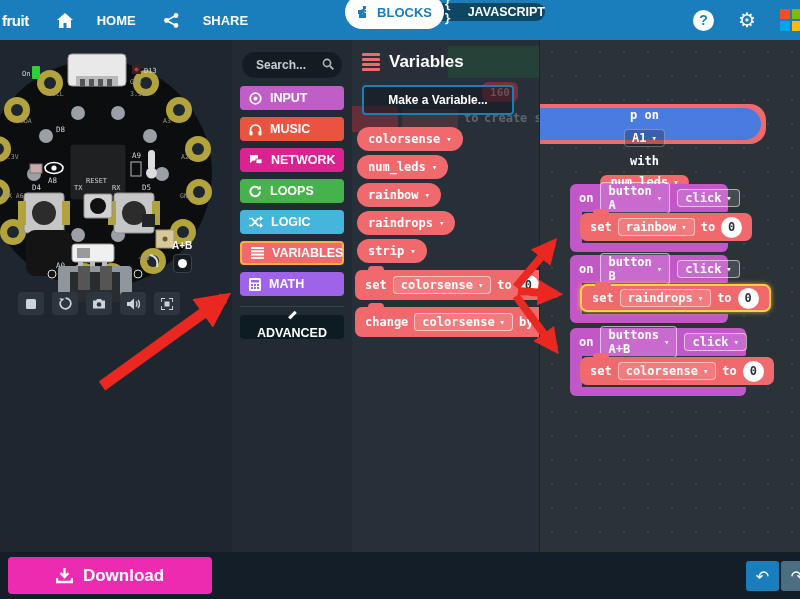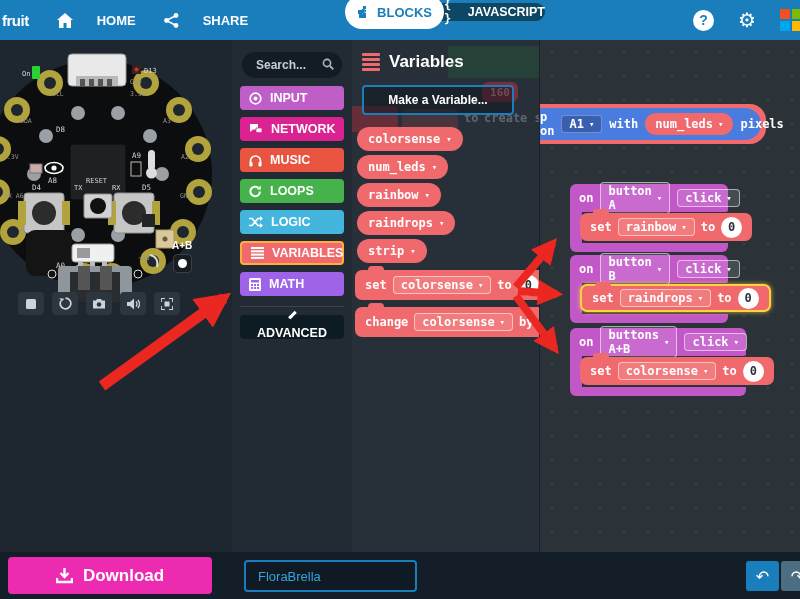--- a/index.html
+++ b/index.html
@@ -85,21 +85,21 @@
   .dd { display:inline-flex; align-items:center; gap:5px; border:1.5px solid rgba(255,255,255,.55);
         background:rgba(255,255,255,.12); border-radius:4px; padding:1px 7px; cursor:pointer; }
   .oval { min-width:21px; height:21px; border-radius:11px; background:#fff; color:#2b3339;
           display:inline-flex; align-items:center; justify-content:center; font-size:12px; padding:0 4px; cursor:pointer;}
 
   
   .strip-red { position:absolute; left:-8px; top:64px; width:234px; height:40px; background:#f0696c;
                border-radius:0 16px 16px 0; }
   .strip-blue { position:absolute; left:-4px; top:68px; width:225px; height:32px; background:#4a7ce0;
                border-radius:0 16px 16px 0; color:#fff; display:flex; align-items:center; gap:7px;
-               padding:0 12px 0 4px; font-family:"DejaVu Sans Mono",monospace; font-size:12px; font-weight:bold; cursor:grab;}
+               padding:0 12px 0 4px; font-family:"DejaVu Sans Mono",monospace; font-size:12px; font-weight:bold; cursor:grab;flex-direction:column;}
   .dd-blue { display:inline-flex; align-items:center; gap:5px; background:rgba(0,0,0,.22);
              border:1.5px solid rgba(255,255,255,.3); border-radius:4px; padding:1px 7px; cursor:pointer; }
   .pill-in { height:22px; background:#f0696c; border-radius:11px; display:inline-flex; align-items:center;
              gap:5px; padding:0 10px; cursor:grab; }
 
   .ev { position:absolute; cursor:grab; }
   .ev-head { height:28px; background:#c257c8; border-radius:6px 6px 2px 0; color:#fff; display:flex;
              align-items:center; gap:7px; padding:0 9px; font-family:"DejaVu Sans Mono",monospace;
              font-size:12px; font-weight:bold; }
   .ev-body { position:relative; height:31px; }
@@ -374,34 +374,34 @@
         </svg>
     </div>
 
     <div class="cat" style="background:#bf5ec7">
       <svg width="13" height="13" viewBox="0 0 13 13">
           <circle cx="6.5" cy="6.5" r="5.3" fill="none" stroke="#fff" stroke-width="1.7"></circle>
           <circle cx="6.5" cy="6.5" r="2" fill="#fff"></circle>
         </svg>
       <span>INPUT</span>
     </div>
-    <div class="cat" style="background:#da2290">
-      <svg width="14" height="13" viewBox="0 0 14 13">
-          <path d="M1 1h8v5.5H4L1 9z" fill="#fff"></path>
-          <path d="M7 5h6v4.5h-2L13 12l-3-2.5H7z" fill="#fff" stroke="#da2290" stroke-width="0.8"></path>
-        </svg>
-      <span>NETWORK</span>
-    </div>
     <div class="cat" style="background:#e8543f">
       <svg width="13" height="13" viewBox="0 0 13 13">
           <path d="M1.5 9V7a5 5 0 0 1 10 0v2" fill="none" stroke="#fff" stroke-width="1.7"></path>
           <rect x="0.5" y="8" width="3" height="4.5" rx="1.2" fill="#fff"></rect>
           <rect x="9.5" y="8" width="3" height="4.5" rx="1.2" fill="#fff"></rect>
         </svg>
       <span>MUSIC</span>
+    </div>
+    <div class="cat" style="background:#da2290">
+      <svg width="14" height="13" viewBox="0 0 14 13">
+          <path d="M1 1h8v5.5H4L1 9z" fill="#fff"></path>
+          <path d="M7 5h6v4.5h-2L13 12l-3-2.5H7z" fill="#fff" stroke="#da2290" stroke-width="0.8"></path>
+        </svg>
+      <span>NETWORK</span>
     </div>
     <div class="cat" style="background:#45b24b">
       <svg width="13" height="13" viewBox="0 0 13 13">
           <path d="M11 6.5a4.8 4.8 0 1 1-1.7-3.7" fill="none" stroke="#fff" stroke-width="2"></path>
           <path d="M11.8 0.5v4h-4z" fill="#fff"></path>
         </svg>
       <span>LOOPS</span>
     </div>
     <div class="cat" style="background:#44b5dc">
       <svg width="14" height="12" viewBox="0 0 14 12">
@@ -603,24 +603,20 @@
   </div>
 
   <div class="bottombar">
     <button class="dl-btn">
       <svg width="17" height="16" viewBox="0 0 17 16">
           <path d="M8.5 0v8M4.5 5l4 4 4-4" fill="none" stroke="#fff" stroke-width="2.4"></path>
           <path d="M1 10v4h15v-4" fill="none" stroke="#fff" stroke-width="2.4"></path>
         </svg>
       <span>Download</span>
     </button>
-    <div class="fn-wrap">
-      <input class="fn-input" value="FloraBrella" style="">
-
-    </div>
     <div class="undo-redo">
       <button class="ur-btn ur-undo">
           <span>↶</span>
         </button>
       <button class="ur-btn ur-redo">
           <span>↷</span>
         </button>
     </div>
   </div>
 

